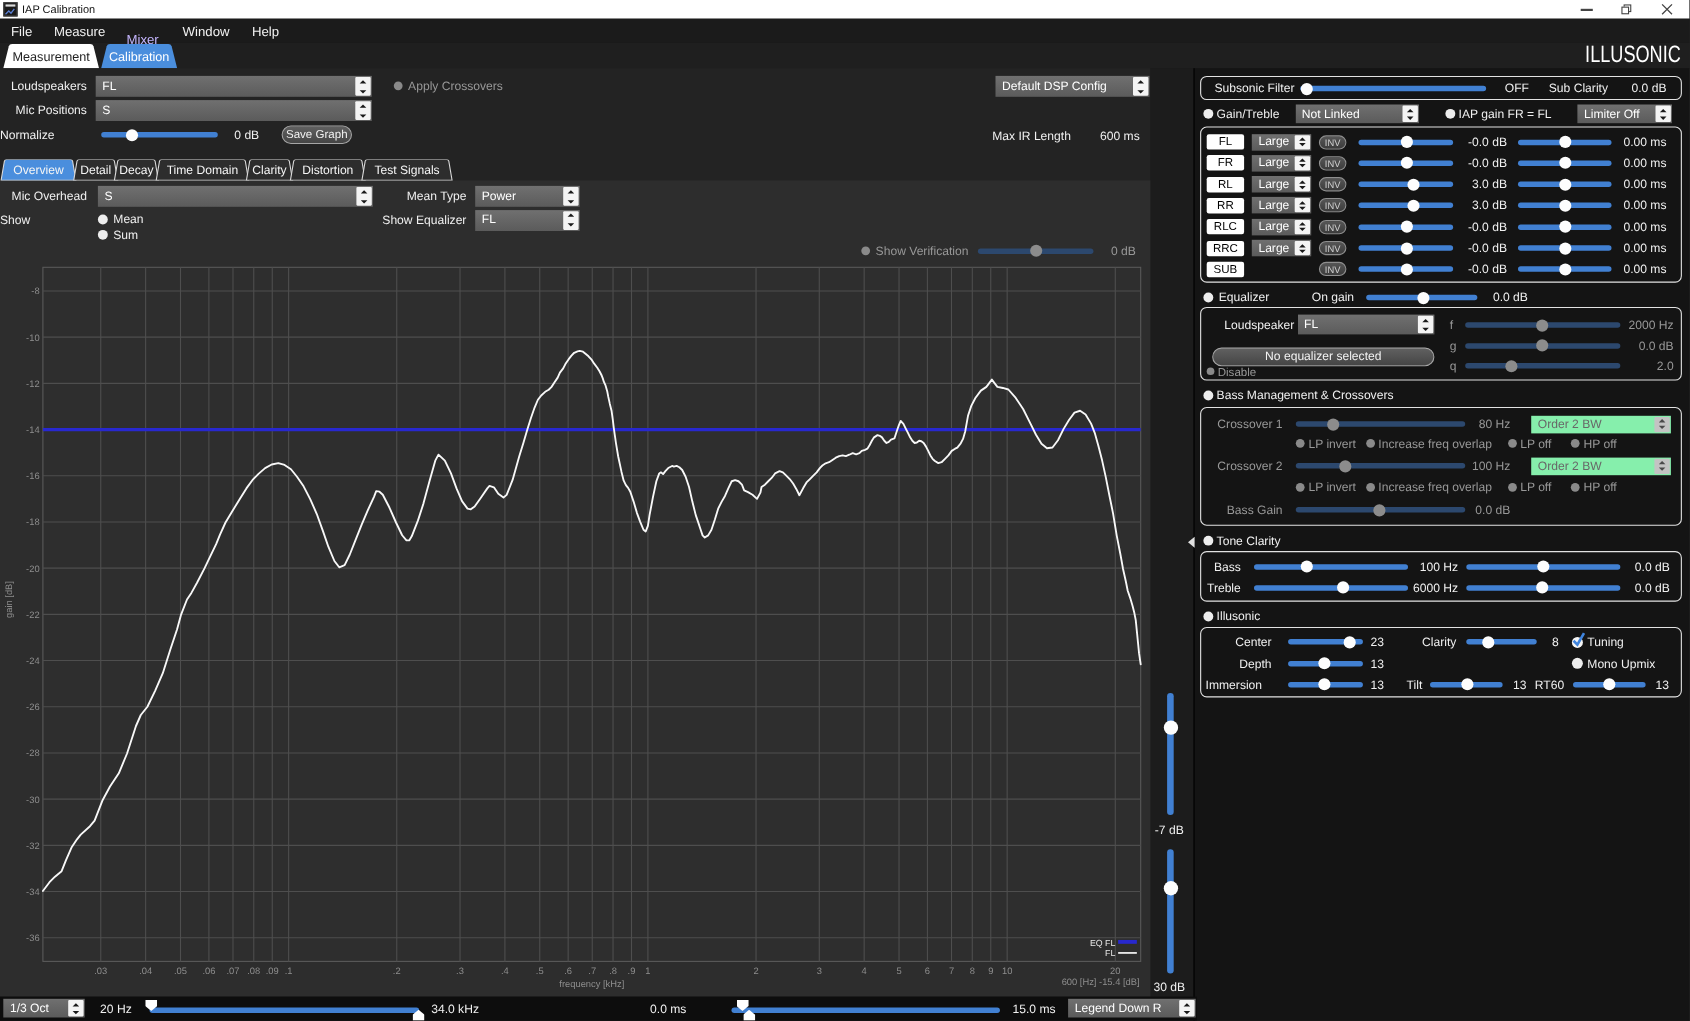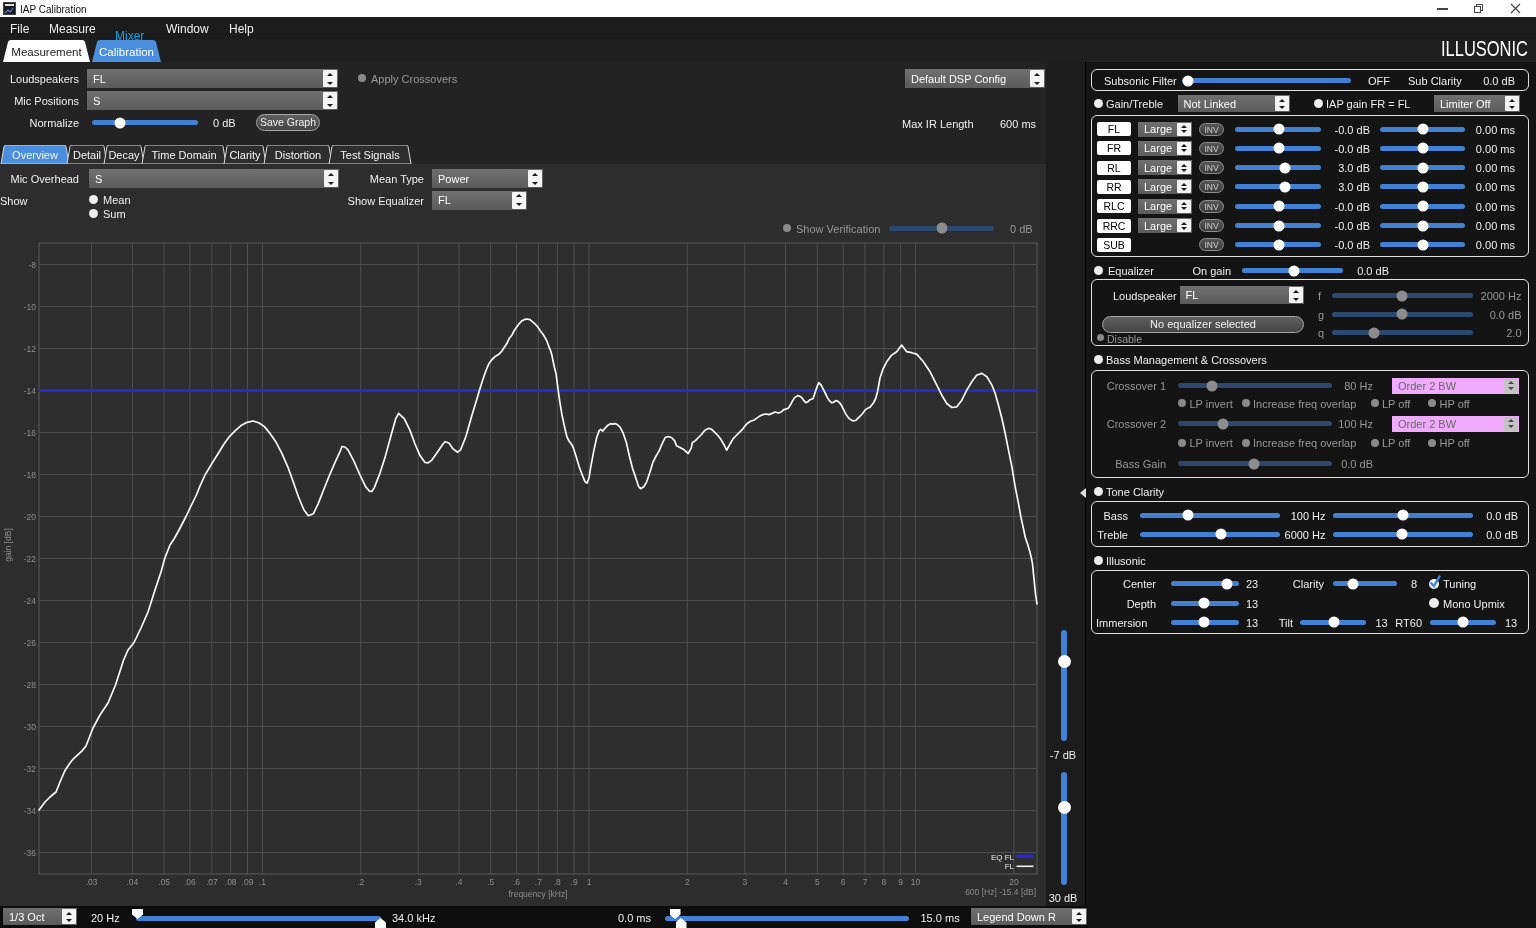--- a/index.html
+++ b/index.html
@@ -5,21 +5,21 @@
 font-family:"Liberation Sans",sans-serif;-webkit-font-smoothing:antialiased;transform:translateZ(0)}
 .ab{position:absolute}
 .lbl{position:absolute;font-size:11px;color:#f0f0f0;white-space:nowrap}
 .gry{color:#989898}
 .dd{position:absolute;background:linear-gradient(#707070,#5b5b5b);color:#fff;font-size:11px;white-space:nowrap;overflow:hidden}
 .dd .tx{position:absolute;left:6px;top:50%;transform:translateY(-50%)}
 .dd .sp{position:absolute;right:1px;top:1px;bottom:1px;width:14px;background:#f4f4f4;border-radius:1px}
 .dd .sp i{position:absolute;left:50%;width:0;height:0;border-left:3px solid transparent;border-right:3px solid transparent}
 .dd .sp i.u{top:2.5px;transform:translateX(-50%);border-bottom:3.5px solid #1a1a1a}
 .dd .sp i.d{bottom:2.5px;transform:translateX(-50%);border-top:3.5px solid #1a1a1a}
-.dd.dis{background:#f0abfc;color:#686868}
+.dd.dis{background:#86efac;color:#686868}
 .dd.dis .sp{background:#c3c3c3}
 .dd.dis .sp i.u{border-bottom-color:#4a4a4a}
 .dd.dis .sp i.d{border-top-color:#4a4a4a}
 .tr{position:absolute;height:5px;border-radius:2.5px;background:#4180d2}
 .tr.dk{background:#2c486e}
 .hd{position:absolute;width:11px;height:11px;border-radius:50%;background:#fdfdfd;top:50%;transform:translate(-50%,-50%)}
 .hd.g{background:#8c8c8c}
 .rad{position:absolute;width:9px;height:9px;border-radius:50%;background:#ededed}
 .rad.g{background:#8a8a8a;width:8px;height:8px}
 .box{position:absolute;border:1.5px solid #e2e2e2;border-radius:6px}
@@ -46,21 +46,21 @@
   </div>
 <div class="lbl" style="left:20px;top:3.5px;font-size:10px;color:#111">IAP Calibration</div>
 <div class="ab" style="left:1437px;top:8px;width:11px;height:1.5px;background:#444"></div>
 <div class="ab" style="left:1476px;top:4px;width:7px;height:7px;border:1px solid #444;background:#fff"></div>
 <div class="ab" style="left:1474px;top:6px;width:7px;height:7px;border:1px solid #444;background:#fff"></div>
 <svg class="ab" style="left:1510px;top:3px" width="11" height="11">
     <path d="M1 1 L10 10 M10 1 L1 10" stroke="#444" stroke-width="1.2"></path>
   </svg>
 <div class="lbl" style="left:10px;top:21.5px;font-size:12px;color:#f2f2f2">File</div>
 <div class="lbl" style="left:49px;top:21.5px;font-size:12px;color:#f2f2f2">Measure</div>
-<div class="lbl" style="left:115px;top:29px;font-size:12px;color:#0ea5e9">Mixer</div>
+<div class="lbl" style="left:115px;top:29px;font-size:12px;color:#c4b5fd">Mixer</div>
 <div class="lbl" style="left:166px;top:21.5px;font-size:12px;color:#f2f2f2">Window</div>
 <div class="lbl" style="left:229px;top:21.5px;font-size:12px;color:#f2f2f2">Help</div>
 <svg class="ab" style="left:0;top:40px" width="260" height="22">
     <path d="M3 22 L8 2 Q8.6 0 11 0 L82 0 Q84.4 0 85 2 L90 22 Z" fill="#fff"></path>
     <path d="M92 22 L97 2 Q97.6 0 100 0 L153 0 Q155.4 0 156 2 L161 22 Z" fill="#4a8edd"></path>
     <text x="46.5" y="15.5" text-anchor="middle" font-size="11.5px" fill="#222" font-family="Liberation Sans, sans-serif">Measurement</text>
     <text x="126.5" y="15.5" text-anchor="middle" font-size="11.5px" fill="#fff" font-family="Liberation Sans, sans-serif">Calibration</text>
   </svg>
 <svg class="ab" style="left:1440px;top:38px" width="92" height="22">
     <text x="1" y="18" font-size="21.5px" fill="#fff" font-family="Liberation Sans, sans-serif" textLength="87" lengthAdjust="spacingAndGlyphs">ILLUSONIC</text>
@@ -83,21 +83,21 @@
     </span>
   </div>
 <div class="lbl" style="left:0;top:94.5px;width:79px;text-align:right">Mic Positions</div>
 <div class="dd" style="left:87px;top:91px;width:251px;height:19px">
     <span class="tx">S</span>
     <span class="sp">
       <i class="u"></i>
       <i class="d"></i>
     </span>
   </div>
-<div class="lbl" style="left:0;top:117px;width:79px;text-align:right">Normalize</div>
+<div class="lbl" style="left:0;top:117px;width:79px;">Normalize</div>
 <div class="tr" style="left:92px;top:120px;width:106px"></div>
 <div class="hd" style="left:119.5px;top:122.5px"></div>
 <div class="lbl" style="left:213px;top:117px">0 dB</div>
 <div class="pill" style="left:256px;top:114px;width:64px;height:17px;font-size:10.5px;line-height:15px">Save Graph</div>
 <div class="lbl" style="left:902px;top:117.5px">Max IR Length</div>
 <div class="lbl" style="left:1000px;top:117.5px">600 ms</div>
 <svg class="ab" style="left:0;top:145px" width="420" height="19">
     <path d="M1 19 L4 1.5 Q4.5 0 6 0 L64 0 Q65.5 0 66 1.5 L69 19 Z" fill="#4a8edd" stroke="#d8d8d8" stroke-width="1"></path>
     <path d="M67 19 L70 1.5 Q70.5 0 72 0 L102 0 Q103.5 0 104 1.5 L107 19 Z" fill="#2d2d2d" stroke="#d8d8d8" stroke-width="1"></path>
     <path d="M104 19 L107 1.5 Q107.5 0 109 0 L139 0 Q140.5 0 141 1.5 L144 19 Z" fill="#2d2d2d" stroke="#d8d8d8" stroke-width="1"></path>
@@ -115,21 +115,21 @@
   </svg>
 <div class="lbl" style="left:0;top:172.5px;width:79px;text-align:right">Mic Overhead</div>
 <div class="dd" style="left:89px;top:169px;width:250px;height:19px">
     <span class="tx">S</span>
     <span class="sp">
       <i class="u"></i>
       <i class="d"></i>
     </span>
   </div>
 <div class="lbl" style="left:340px;top:172.5px;width:84px;text-align:right">Mean Type</div>
-<div class="dd" style="left:432px;top:169px;width:111px;height:19px">
+<div class="dd" style="left:432px;top:169px;width:95px;height:19px">
     <span class="tx">Power</span>
     <span class="sp">
       <i class="u"></i>
       <i class="d"></i>
     </span>
   </div>
 <div class="lbl" style="left:0;top:194.5px;width:79px;text-align:left">Show</div>
 <div class="rad" style="left:89px;top:195px"></div>
 <div class="lbl" style="left:103px;top:194px">Mean</div>
 <div class="rad" style="left:89px;top:208.5px"></div>
@@ -468,21 +468,21 @@
     <span class="sp">
       <i class="u"></i>
       <i class="d"></i>
     </span>
   </div>
 <div class="lbl" style="left:91px;top:911.5px">20 Hz</div>
 <div class="tr" style="left:136px;top:916px;width:245px"></div>
 <div class="pent dn" style="left:132px;top:909px"></div>
 <div class="pent up" style="left:375px;top:918px"></div>
 <div class="lbl" style="left:392px;top:911.5px">34.0 kHz</div>
-<div class="lbl" style="left:591px;top:911.5px;width:60px;text-align:right">0.0 ms</div>
+<div class="lbl" style="left:591px;top:911.5px;width:60px;">0.0 ms</div>
 <div class="tr" style="left:665px;top:916px;width:243.5px"></div>
 <div class="pent dn" style="left:669.5px;top:909px"></div>
 <div class="pent up" style="left:675.5px;top:918px"></div>
 <div class="lbl" style="left:920.5px;top:911.5px">15.0 ms</div>
 <div class="dd" style="left:971px;top:908px;width:116px;height:17px">
     <span class="tx">Legend Down R</span>
     <span class="sp">
       <i class="u"></i>
       <i class="d"></i>
     </span>

